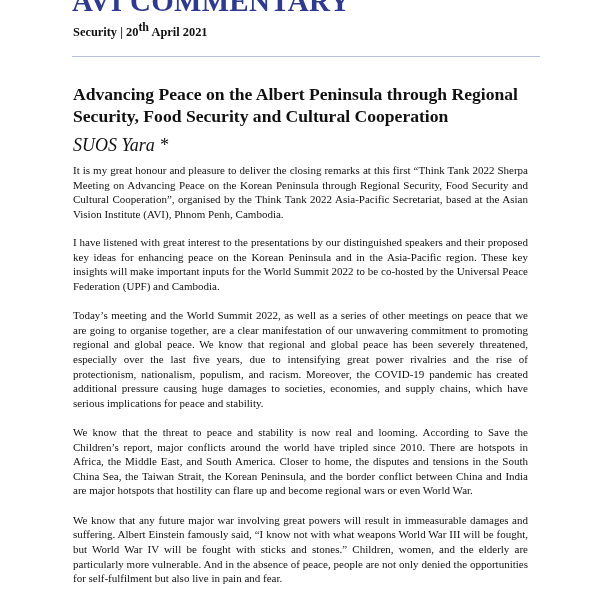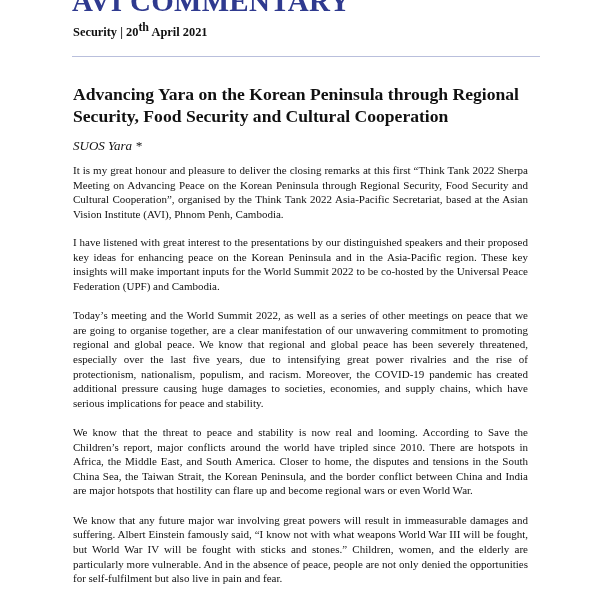--- a/index.html
+++ b/index.html
@@ -23,21 +23,21 @@
   .rule {
     position:absolute; left:72px; top:56px; width:468px; height:1px;
     background:#b9bfdc;
   }
   .title {
     position:absolute; left:73px; top:84px; width:460px;
     font-size:17.6px; font-weight:bold; line-height:21.5px;
   }
   .author {
     position:absolute; left:73px; top:138px;
-    font-size:13px; font-style:italic; line-height:15px; white-space:nowrap;
+    font-size:18px; font-style:italic; line-height:15px; white-space:nowrap;
   }
   .body {
     position:absolute; left:73px; top:163px; width:455px;
   }
   .para {
     font-size:11px; line-height:14.55px; text-align:justify;
     margin:0 0 15px 0; hyphens:none;
   }
   .para.p1 { margin-bottom:14px; }
 </style>
@@ -45,21 +45,21 @@
 <body>
 
 <div class="page">
 
   <div class="brand">AVI COMMENTARY</div>
 
   <div class="dateline"><span>Security</span><span> | </span><span>20</span><sup>th</sup><span> April 2021</span></div>
 
   <div class="rule"></div>
 
-  <h1 class="title" style="margin:0;">Advancing Yara on the Korean Peninsula through Regional Security, Food Security and Cultural Cooperation</h1>
+  <h1 class="title" style="margin:0;">Advancing Peace on the Albert Peninsula through Regional Security, Food Security and Cultural Cooperation</h1>
 
   <div class="author">SUOS Yara *</div>
 
   <div class="body">
     <p class="para p1">It is my great honour and pleasure to deliver the closing remarks at this first “Think Tank 2022 Sherpa Meeting on Advancing Peace on the Korean Peninsula through Regional Security, Food Security and Cultural Cooperation”, organised by the Think Tank 2022 Asia-Pacific Secretariat, based at the Asian Vision Institute (AVI), Phnom Penh, Cambodia.</p>
     <p class="para">I have listened with great interest to the presentations by our distinguished speakers and their proposed key ideas for enhancing peace on the Korean Peninsula and in the Asia-Pacific region. These key insights will make important inputs for the World Summit 2022 to be co-hosted by the Universal Peace Federation (UPF) and Cambodia.</p>
     <p class="para">Today’s meeting and the World Summit 2022, as well as a series of other meetings on peace that we are going to organise together, are a clear manifestation of our unwavering commitment to promoting regional and global peace. We know that regional and global peace has been severely threatened, especially over the last five years, due to intensifying great power rivalries and the rise of protectionism, nationalism, populism, and racism. Moreover, the COVID-19 pandemic has created additional pressure causing huge damages to societies, economies, and supply chains, which have serious implications for peace and stability.</p>
     <p class="para">We know that the threat to peace and stability is now real and looming. According to Save the Children’s report, major conflicts around the world have tripled since 2010. There are hotspots in Africa, the Middle East, and South America. Closer to home, the disputes and tensions in the South China Sea, the Taiwan Strait, the Korean Peninsula, and the border conflict between China and India are major hotspots that hostility can flare up and become regional wars or even World War.</p>
     <p class="para">We know that any future major war involving great powers will result in immeasurable damages and suffering. Albert Einstein famously said, “I know not with what weapons World War III will be fought, but World War IV will be fought with sticks and stones.” Children, women, and the elderly are particularly more vulnerable. And in the absence of peace, people are not only denied the opportunities for self-fulfilment but also live in pain and fear.</p>
 

